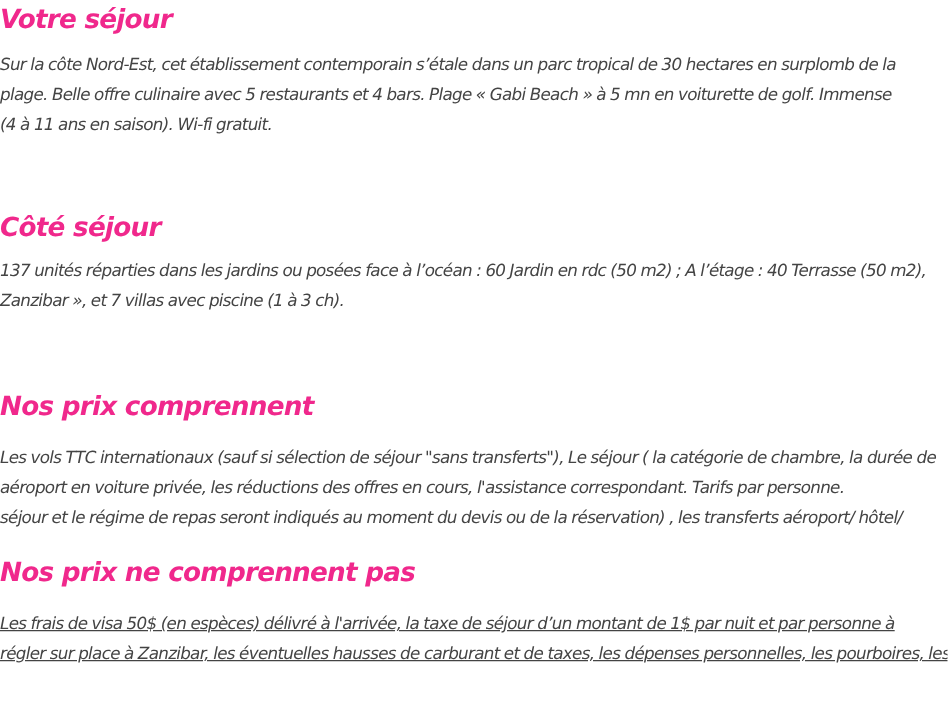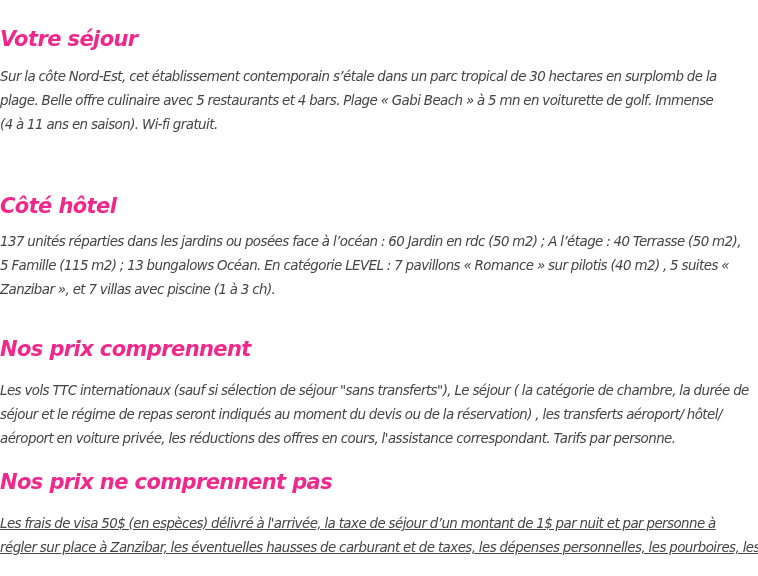--- a/index.html
+++ b/index.html
@@ -11,21 +11,20 @@
     width: 758px;
     height: 576px;
     overflow: hidden;
     position: relative;
     font-family: "DejaVu Sans", "Liberation Sans", sans-serif;
   }
   .section {
     position: absolute;
     left: 0;
     width: 758px;
-    margin-top: 24px;
   }
   .section-title {
     margin: 0;
     font-family: "DejaVu Sans", sans-serif;
     font-style: italic;
     font-weight: bold;
     font-size: 21px;
     line-height: 28px;
     color: #f0288c;
     letter-spacing: -0.6px;
@@ -52,34 +51,33 @@
 <div class="section" style="top:1px;">
   <h2 class="section-title">Votre séjour</h2>
   <p class="section-body" style="margin-top:12px;">
     <span class="line">Sur la côte Nord-Est, cet établissement contemporain s’étale dans un parc tropical de 30 hectares en surplomb de la</span>
     <span class="line">plage. Belle offre culinaire avec 5 restaurants et 4 bars. Plage « Gabi Beach » à 5 mn en voiturette de golf. Immense</span>
     <span class="line">(4 à 11 ans en saison). Wi-fi gratuit.</span>
   </p>
 </div>
 
 <div class="section" style="top:168px;">
-  <h2 class="section-title">Côté hôtel</h2>
+  <h2 class="section-title">Côté séjour</h2>
   <p class="section-body" style="margin-top:10px;">
     <span class="line">137 unités réparties dans les jardins ou posées face à l’océan : 60 Jardin en rdc (50 m2) ; A l’étage : 40 Terrasse (50 m2),</span>
-    <span class="line">5 Famille (115 m2) ; 13 bungalows Océan. En catégorie LEVEL : 7 pavillons « Romance » sur pilotis (40 m2) , 5 suites «</span>
     <span class="line">Zanzibar », et 7 villas avec piscine (1 à 3 ch).</span>
   </p>
 </div>
 
 <div class="section" style="top:311px;">
   <h2 class="section-title">Nos prix comprennent</h2>
   <p class="section-body" style="margin-top:16px;">
     <span class="line">Les vols TTC internationaux (sauf si sélection de séjour "sans transferts"), Le séjour ( la catégorie de chambre, la durée de</span>
+    <span class="line">aéroport en voiture privée, les réductions des offres en cours, l'assistance correspondant. Tarifs par personne.</span>
     <span class="line">séjour et le régime de repas seront indiqués au moment du devis ou de la réservation) , les transferts aéroport/ hôtel/</span>
-    <span class="line">aéroport en voiture privée, les réductions des offres en cours, l'assistance correspondant. Tarifs par personne.</span>
   </p>
 </div>
 
 <div class="section" style="top:444px;">
   <h2 class="section-title">Nos prix ne comprennent pas</h2>
   <p class="section-body" style="margin-top:16px;text-decoration:underline;">
     <span class="line">Les frais de visa 50$ (en espèces) délivré à l'arrivée, la taxe de séjour d’un montant de 1$ par nuit et par personne à</span>
     <span class="line">régler sur place à Zanzibar, les éventuelles hausses de carburant et de taxes, les dépenses personnelles, les pourboires, les</span>
   </p>
 </div>

